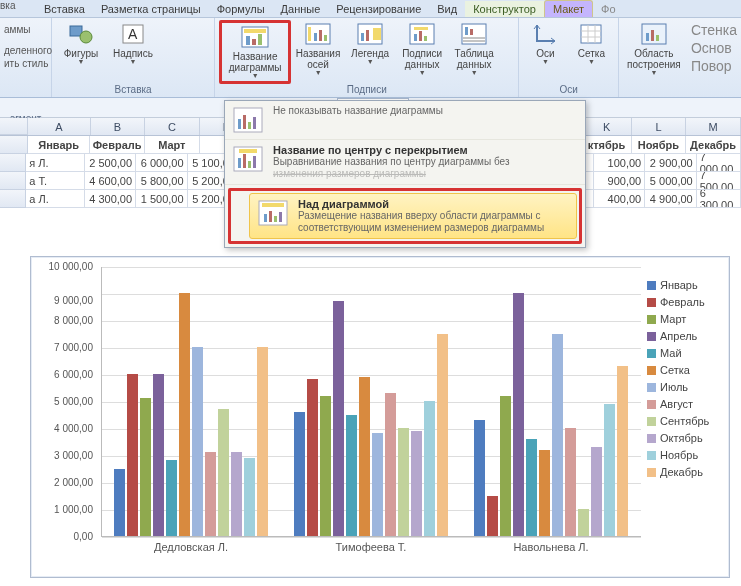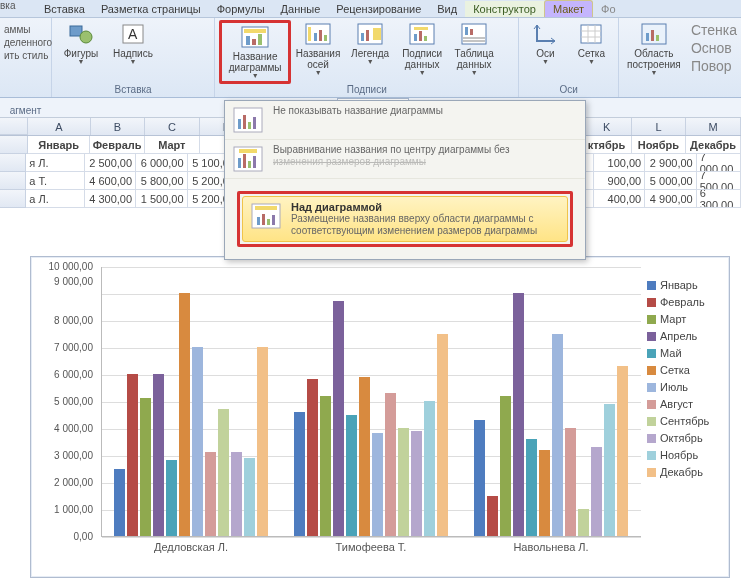--- a/index.html
+++ b/index.html
@@ -48,21 +48,21 @@
   .cell.left { justify-content:flex-start; }
 
   
   .dropdown { position: absolute; left: 224px; top: 100px; width: 362px; background: #f4f4f0; border: 1px solid #9aa7b8; box-shadow: 2px 2px 6px rgba(0,0,0,.25); z-index: 30; }
   .dd-item { display:flex; padding: 4px 6px; gap: 8px; border-bottom: 1px solid #e6e6de;}
   .dd-item .ic-box { width: 34px; height: 30px; display:flex; align-items:center; justify-content:center; border:1px solid transparent;}
   .dd-item .txt { flex:1; }
   .dd-item .txt .t1 { font-weight:600; font-size: 11px; color:#333;}
   .dd-item .txt .t2 { font-size: 10px; color:#666; line-height:12px;}
   .dd-item.hover { background: linear-gradient(#fff3c2,#ffe486); border: 1px solid #f0c44a; border-radius:3px; margin:2px;}
-  .dd-hl { border: 3px solid #d63333; border-radius: 2px; margin: 12px; }
+  .dd-hl { border: 3px solid #d63333; border-radius: 2px; margin: 3px; padding-left: 16px; }
 
   
   .chart-box { position: absolute; left: 30px; top: 256px; width: 700px; height: 322px; background:#fff; border:1px solid #b0bcd0; box-shadow: 0 0 0 1px #e6ecf5 inset;}
   .plot { position:absolute; left: 70px; top: 10px; width: 540px; height: 270px; border-left:1px solid #bbb; border-bottom:1px solid #bbb;}
   .grid-line { position:absolute; left:0; width:100%; border-top:1px solid #ddd;}
   .y-label { position:absolute; right: 636px; width: 60px; text-align:right; font-size:10px; color:#555;}
   .cat-label { position:absolute; top: 284px; font-size: 11px; color:#555; transform:translateX(-50%);}
   .legend { position:absolute; right: 8px; top: 22px; width: 74px; font-size: 11px; color:#444;}
   .leg-item { display:flex; align-items:center; gap:4px; margin-bottom:5px;}
   .leg-sw { width:9px; height:9px;}
@@ -82,21 +82,21 @@
   <span class="tab">Вид</span>
   <span class="tab contextual">Конструктор</span>
   <span class="tab highlight">Макет</span>
   <span class="tab cut">Фо</span>
 </div>
 
 <div class="ribbon">
   <div class="group" style="width:52px; position:relative;gap:44px;">
     <div class="group-buttons" style="flex-direction:column; align-items:flex-start; padding-top:4px;">
       <span class="frag-line">аммы</span>
-      <span class="frag-line" style="">деленного</span>
+      <span class="frag-line" style="margin-top:8px">деленного</span>
       <span class="frag-line">ить стиль</span>
     </div>
     <div class="group-label">агмент</div>
   </div>
 
   <div class="group" style="width:164px;">
     <div class="group-buttons">
       <div class="big-btn">
         <span class="ic">
             <svg width="26" height="22">
@@ -363,20 +363,21 @@
         <svg width="30" height="26">
           <rect x="1" y="1" width="28" height="24" fill="#fff" stroke="#aab"></rect>
           <rect x="6" y="3" width="18" height="4" fill="#f2d96b"></rect>
           <rect x="5" y="12" width="3" height="10" fill="#6e9cca"></rect>
           <rect x="10" y="8" width="3" height="14" fill="#b86b66"></rect>
           <rect x="15" y="15" width="3" height="7" fill="#9ac06e"></rect>
           <rect x="20" y="10" width="3" height="12" fill="#8c79ab"></rect>
         </svg>
       </div>
     <div class="txt">
+      <div class="t1">Название по центру с перекрытием</div>
       <div class="t2">Выравнивание названия по центру диаграммы без</div>
       <div class="t2" style="text-decoration:line-through; opacity:.4;">изменения размеров диаграммы</div>
     </div>
   </div>
   <div class="dd-hl">
     <div class="dd-item hover">
       <div class="ic-box">
           <svg width="30" height="26">
             <rect x="1" y="1" width="28" height="24" fill="#fff" stroke="#aab"></rect>
             <rect x="4" y="3" width="22" height="4" fill="#f2d96b"></rect>
@@ -497,18 +498,18 @@
     </div>
 <div class="y-label" style="top: 274px;">0,00</div>
     <div class="y-label" style="top: 247px;">1 000,00</div>
     <div class="y-label" style="top: 220px;">2 000,00</div>
     <div class="y-label" style="top: 193px;">3 000,00</div>
     <div class="y-label" style="top: 166px;">4 000,00</div>
     <div class="y-label" style="top: 139px;">5 000,00</div>
     <div class="y-label" style="top: 112px;">6 000,00</div>
     <div class="y-label" style="top: 85px;">7 000,00</div>
     <div class="y-label" style="top: 58px;">8 000,00</div>
-    <div class="y-label" style="top: 19px;">9 000,00</div>
+    <div class="y-label" style="top: 38px;">9 000,00</div>
     <div class="y-label" style="top: 4px;">10 000,00</div>
     <div class="cat-label" style="left: 160px;">Дедловская Л.</div>
     <div class="cat-label" style="left: 340px;">Тимофеева Т.</div>
     <div class="cat-label" style="left: 520px;">Навольнева Л.</div>
   </div>
 
 </body></html>

